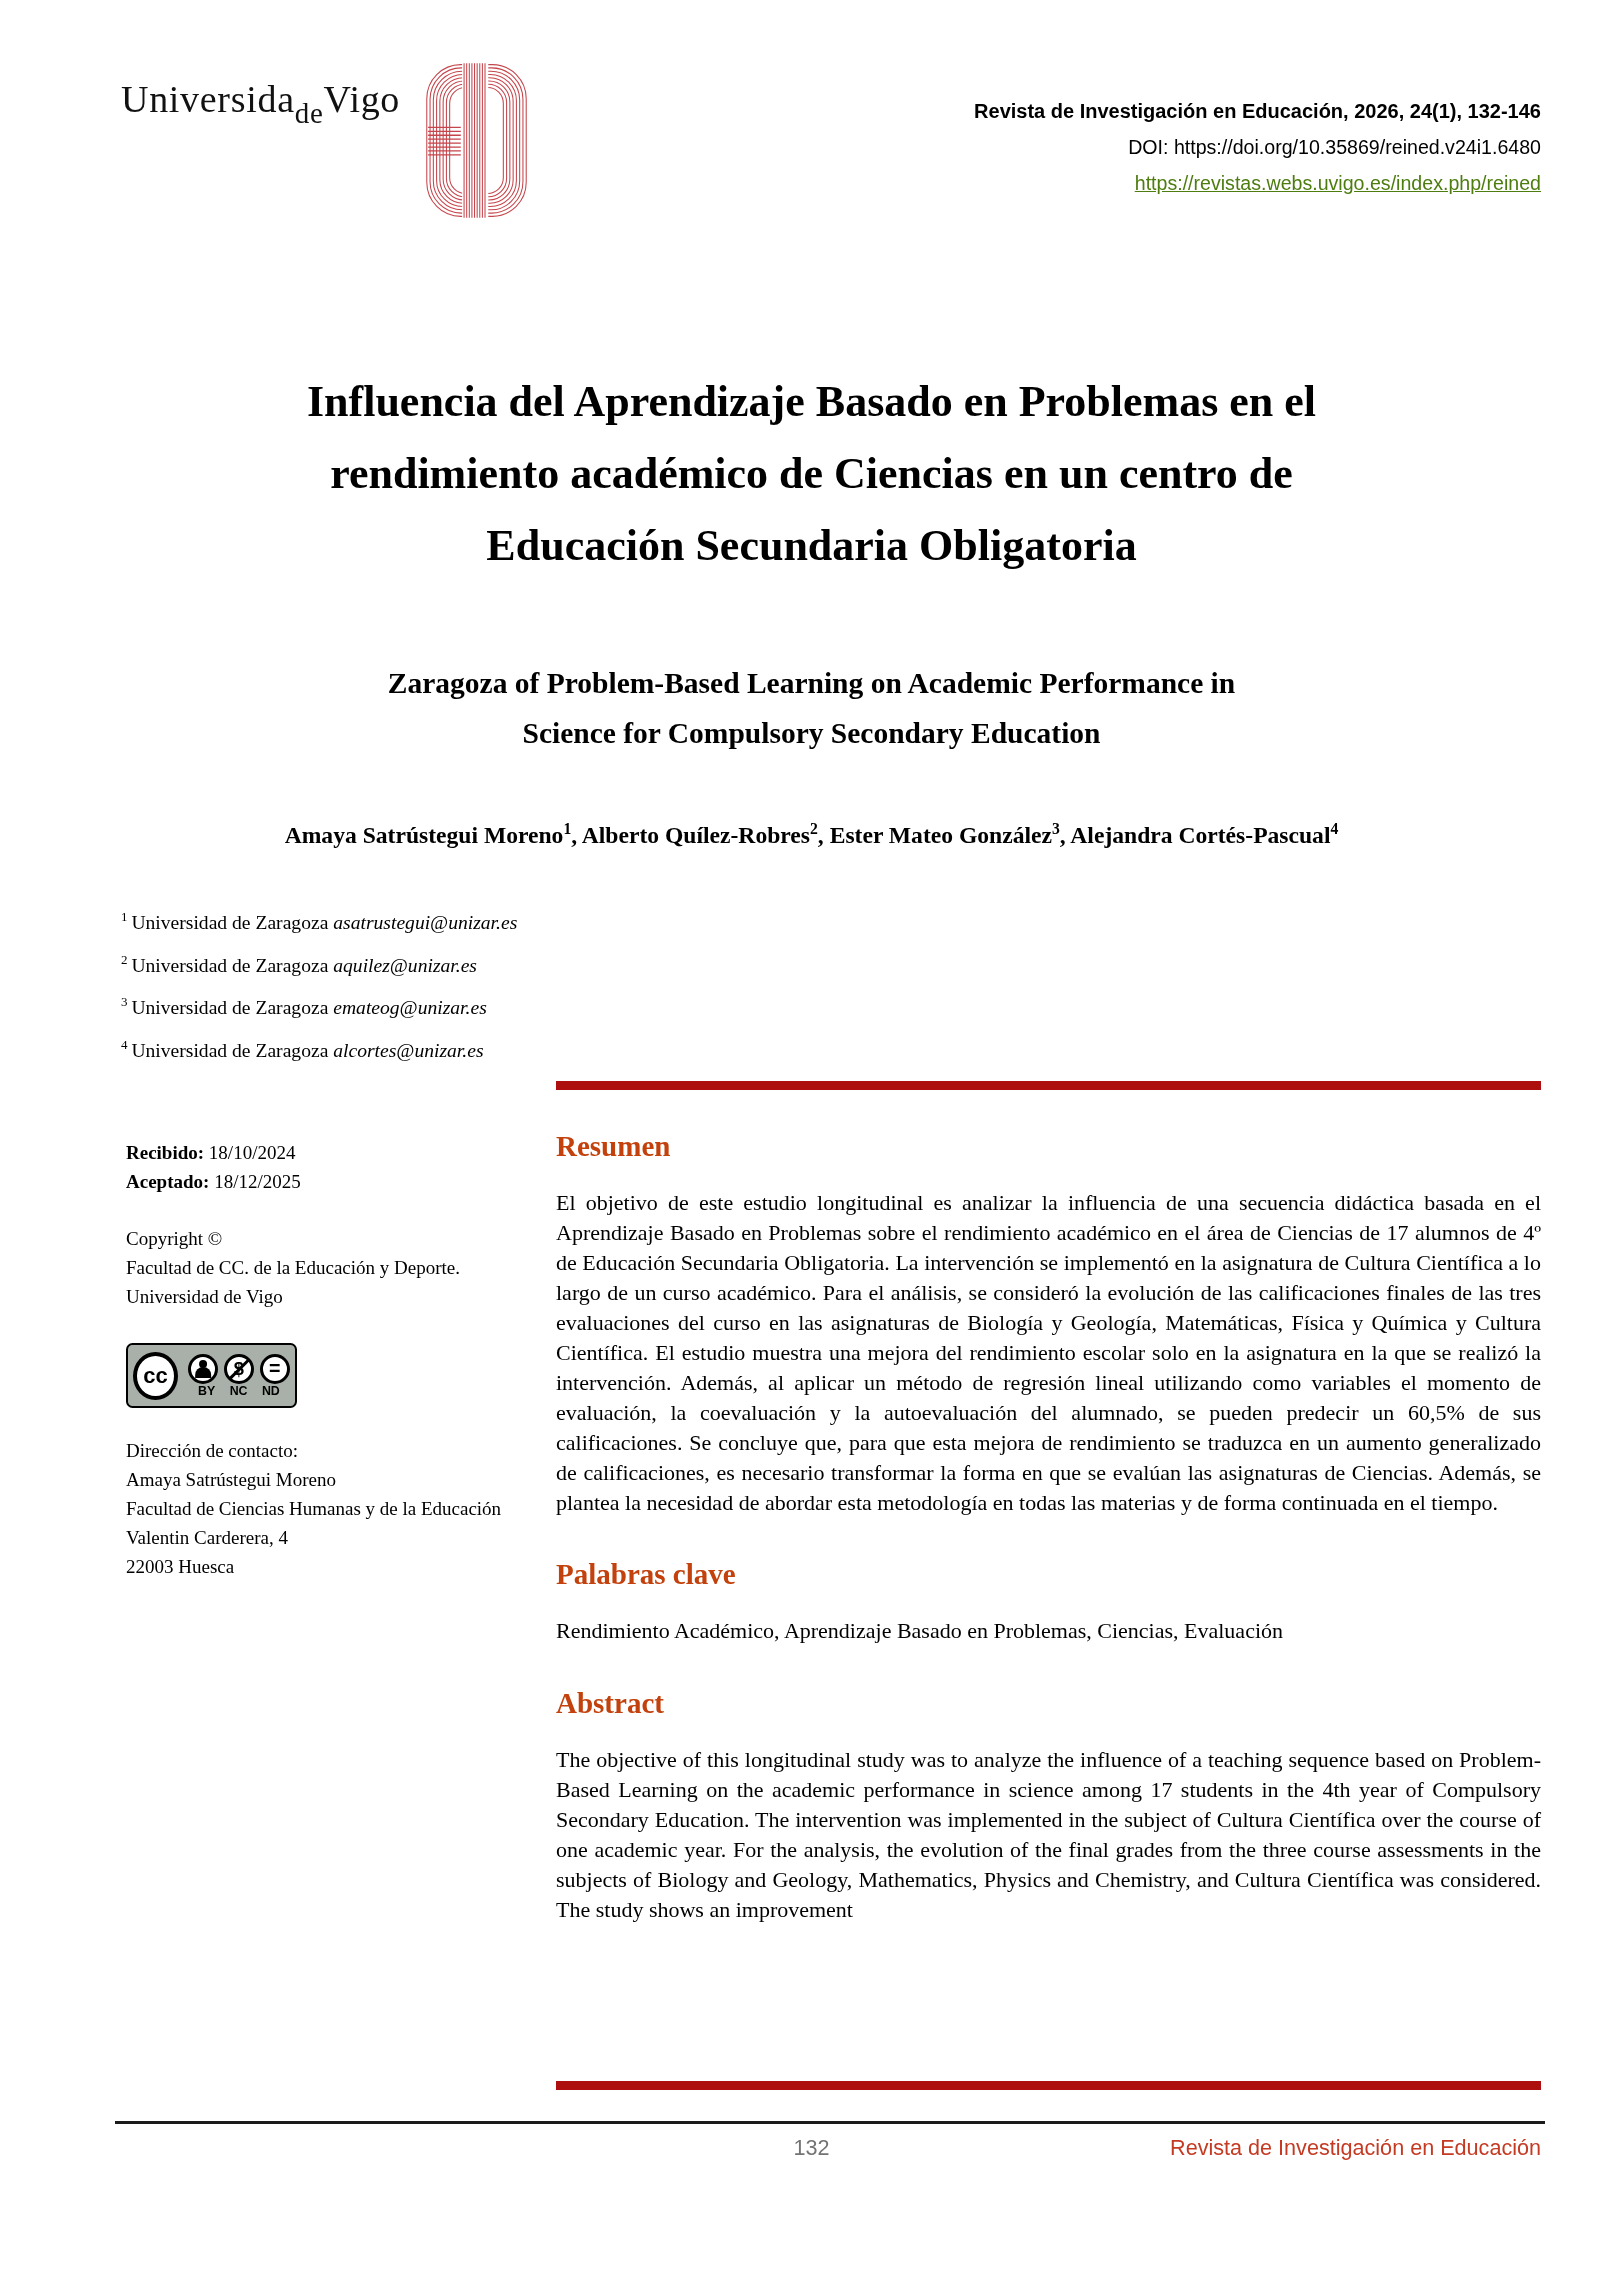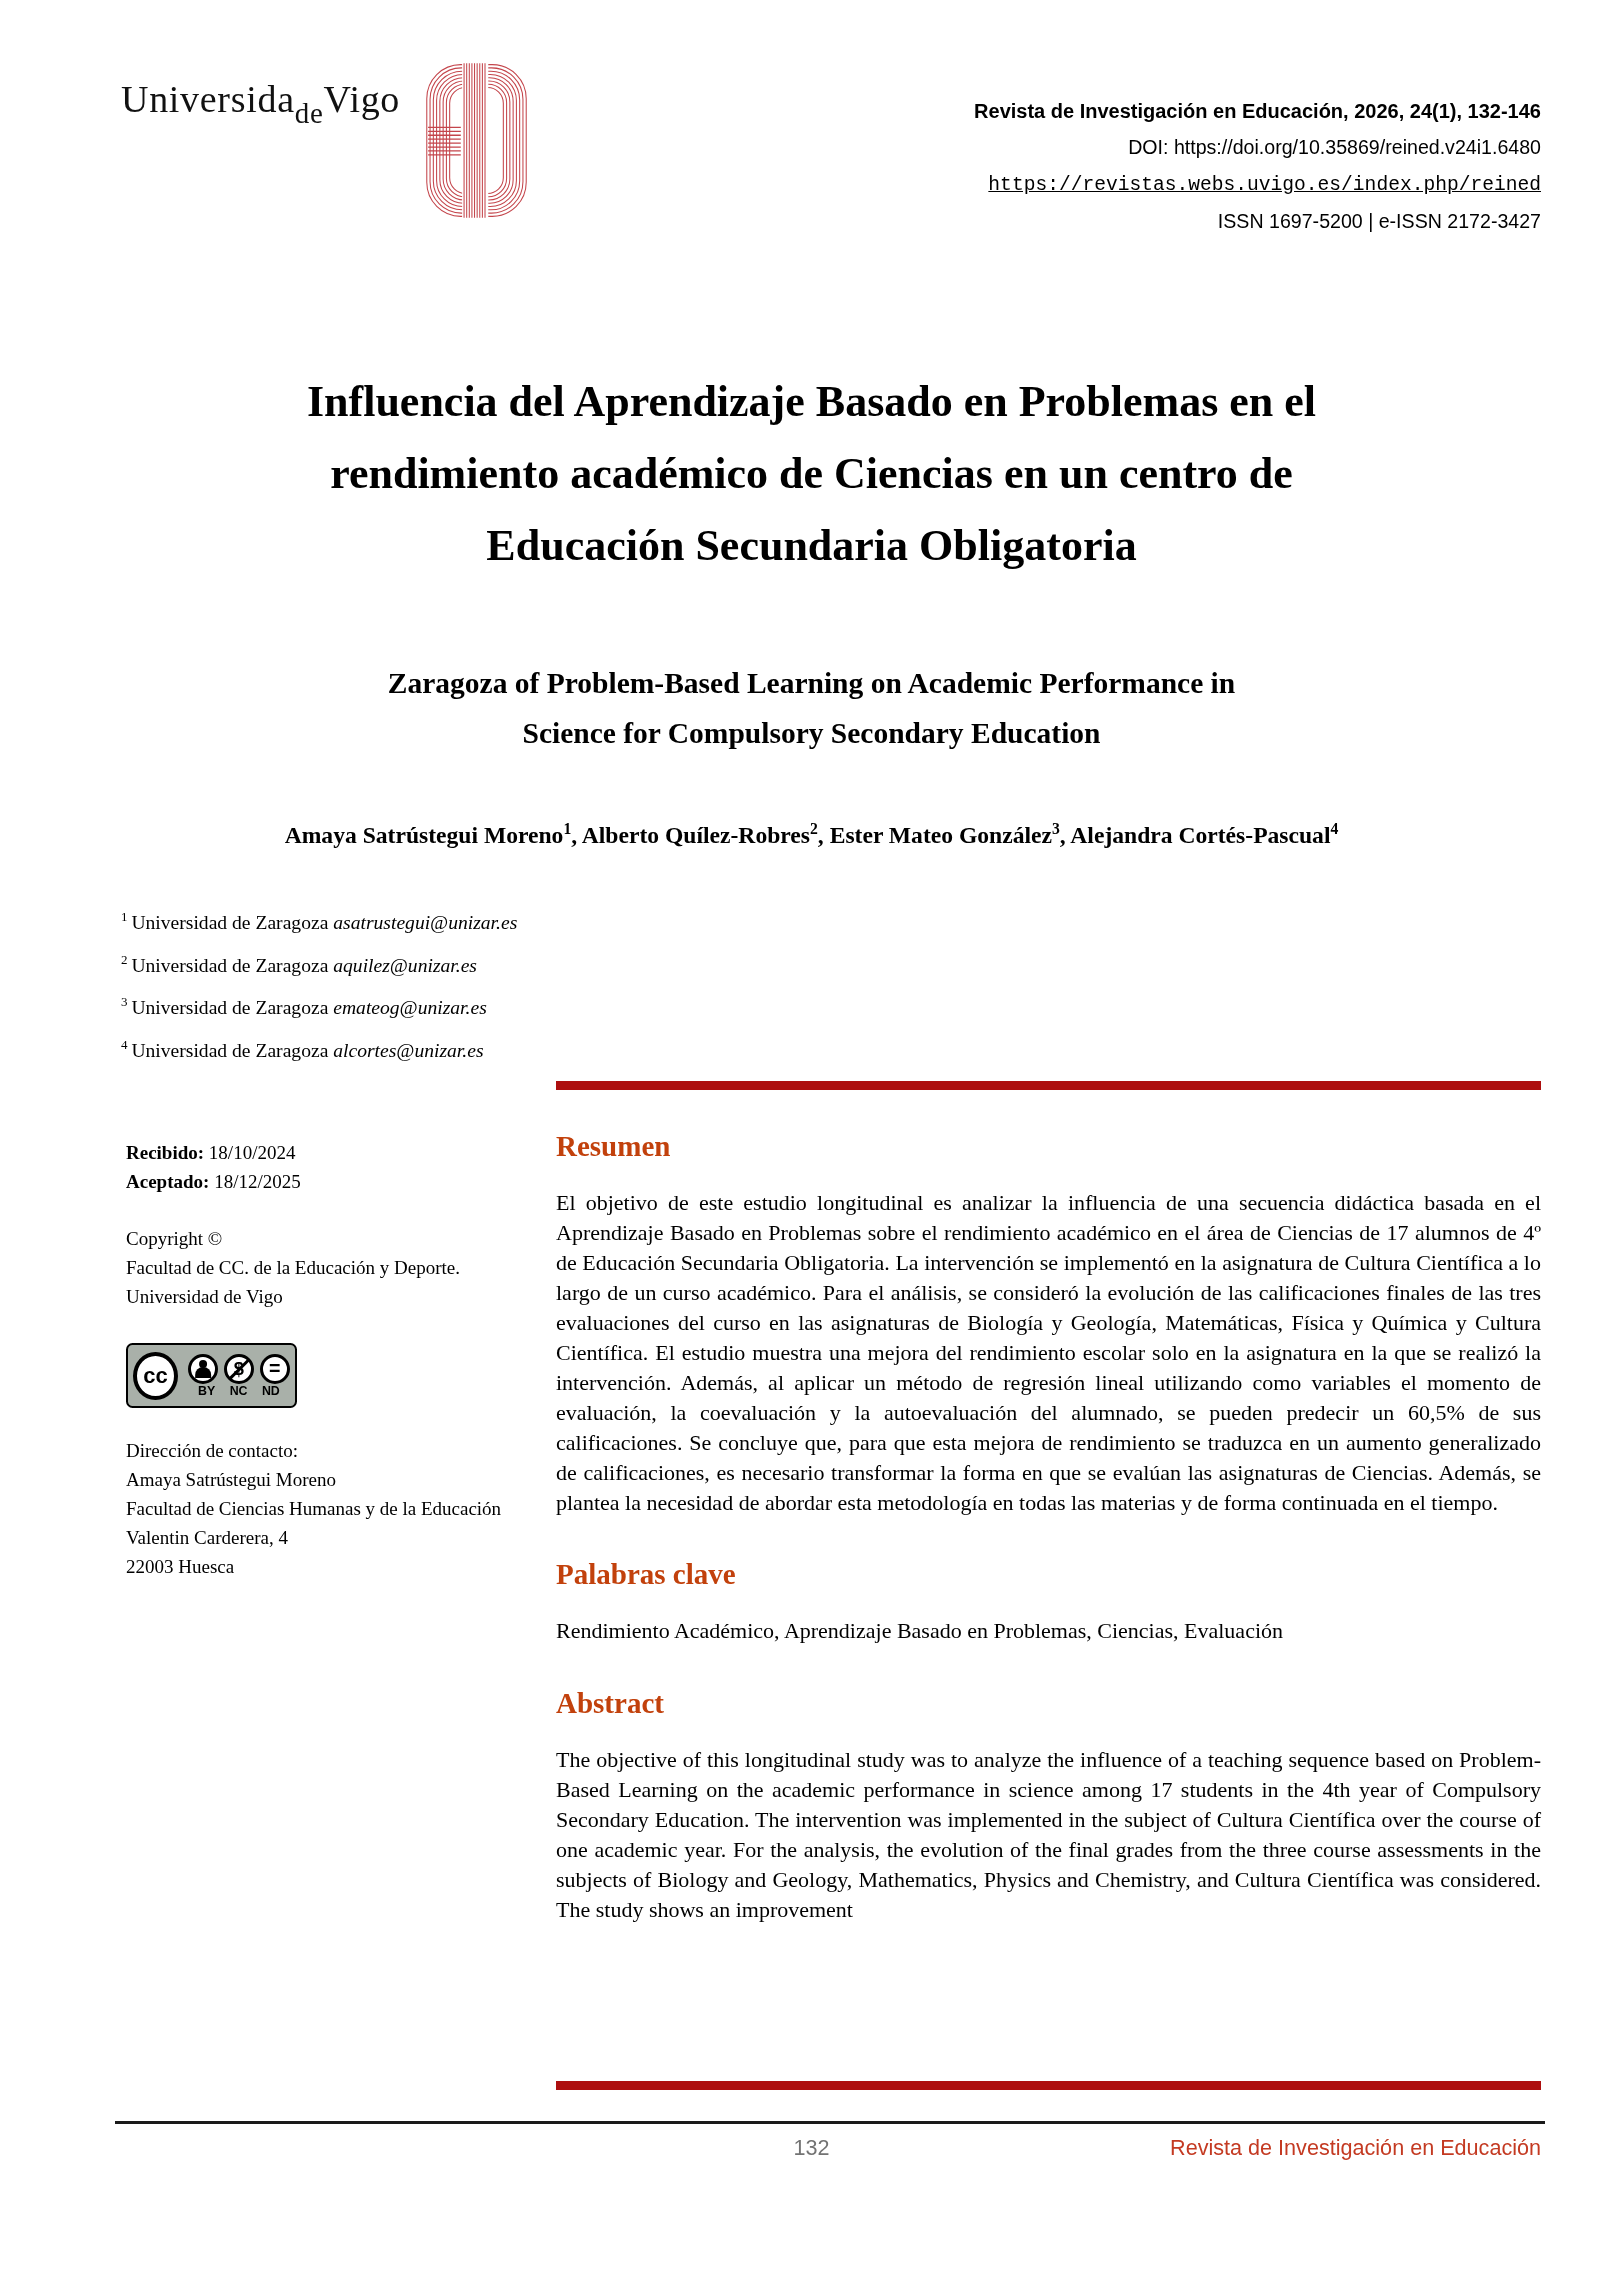--- a/index.html
+++ b/index.html
@@ -16,21 +16,21 @@
   .logo-block{position:absolute;left:121px;top:77px;display:flex;align-items:flex-start;}
   .logo-text{font-size:38px;letter-spacing:0.7px;color:#111;white-space:nowrap;}
   .logo-text .lg-de{font-size:29px;position:relative;top:10.5px;}
   .logo-mark{position:absolute;left:424px;top:62px;width:105px;height:157px;}
   .head-info{
     position:absolute;right:82px;top:93px;text-align:right;
     font-family:"Liberation Sans","DejaVu Sans",sans-serif;
     font-size:19.6px;line-height:36px;color:#000;
   }
   .head-info .jline{font-weight:bold;font-size:20px;}
-  .head-info a.jurl{color:#000000;text-decoration:underline;cursor:pointer;font-family:Liberation Mono, monospace;}
+  .head-info a.jurl{color:#4d7c0f;text-decoration:underline;cursor:pointer;}
   
   .title-es{
     position:absolute;left:98px;right:98px;top:337px;
     text-align:center;font-weight:bold;font-size:44px;line-height:72px;
     white-space:pre-line;
   }
   .title-en{
     position:absolute;left:144px;right:144px;top:634px;
     text-align:center;font-weight:bold;font-size:29.5px;line-height:50px;
     white-space:pre-line;
@@ -162,21 +162,20 @@
         <line x1="6" y1="130" x2="56" y2="130"></line>
       <line x1="6" y1="136" x2="56" y2="136"></line>
         <line x1="6" y1="142" x2="56" y2="142"></line>
     </g>
   </svg>
 
   <div class="head-info">
     <div class="jline">Revista de Investigación en Educación, 2026, 24(1), 132-146</div>
     <div>DOI: https://doi.org/10.35869/reined.v24i1.6480</div>
     <div><a class="jurl">https://revistas.webs.uvigo.es/index.php/reined</a></div>
-    <div>ISSN 1697-5200 | e-ISSN 2172-3427</div>
   </div>
 
   <h1 class="title-es">Influencia del Aprendizaje Basado en Problemas en el
 rendimiento académico de Ciencias en un centro de
 Educación Secundaria Obligatoria</h1>
   <h2 class="title-en">Zaragoza of Problem-Based Learning on Academic Performance in
 Science for Compulsory Secondary Education</h2>
 
   <div class="authors"><span>Amaya Satrústegui Moreno</span><sup>1</sup>, <span>Alberto Quílez-Robres</span><sup>2</sup>, <span>Ester Mateo González</span><sup>3</sup>, <span>Alejandra Cortés-Pascual</span><sup>4</sup></div>
 

